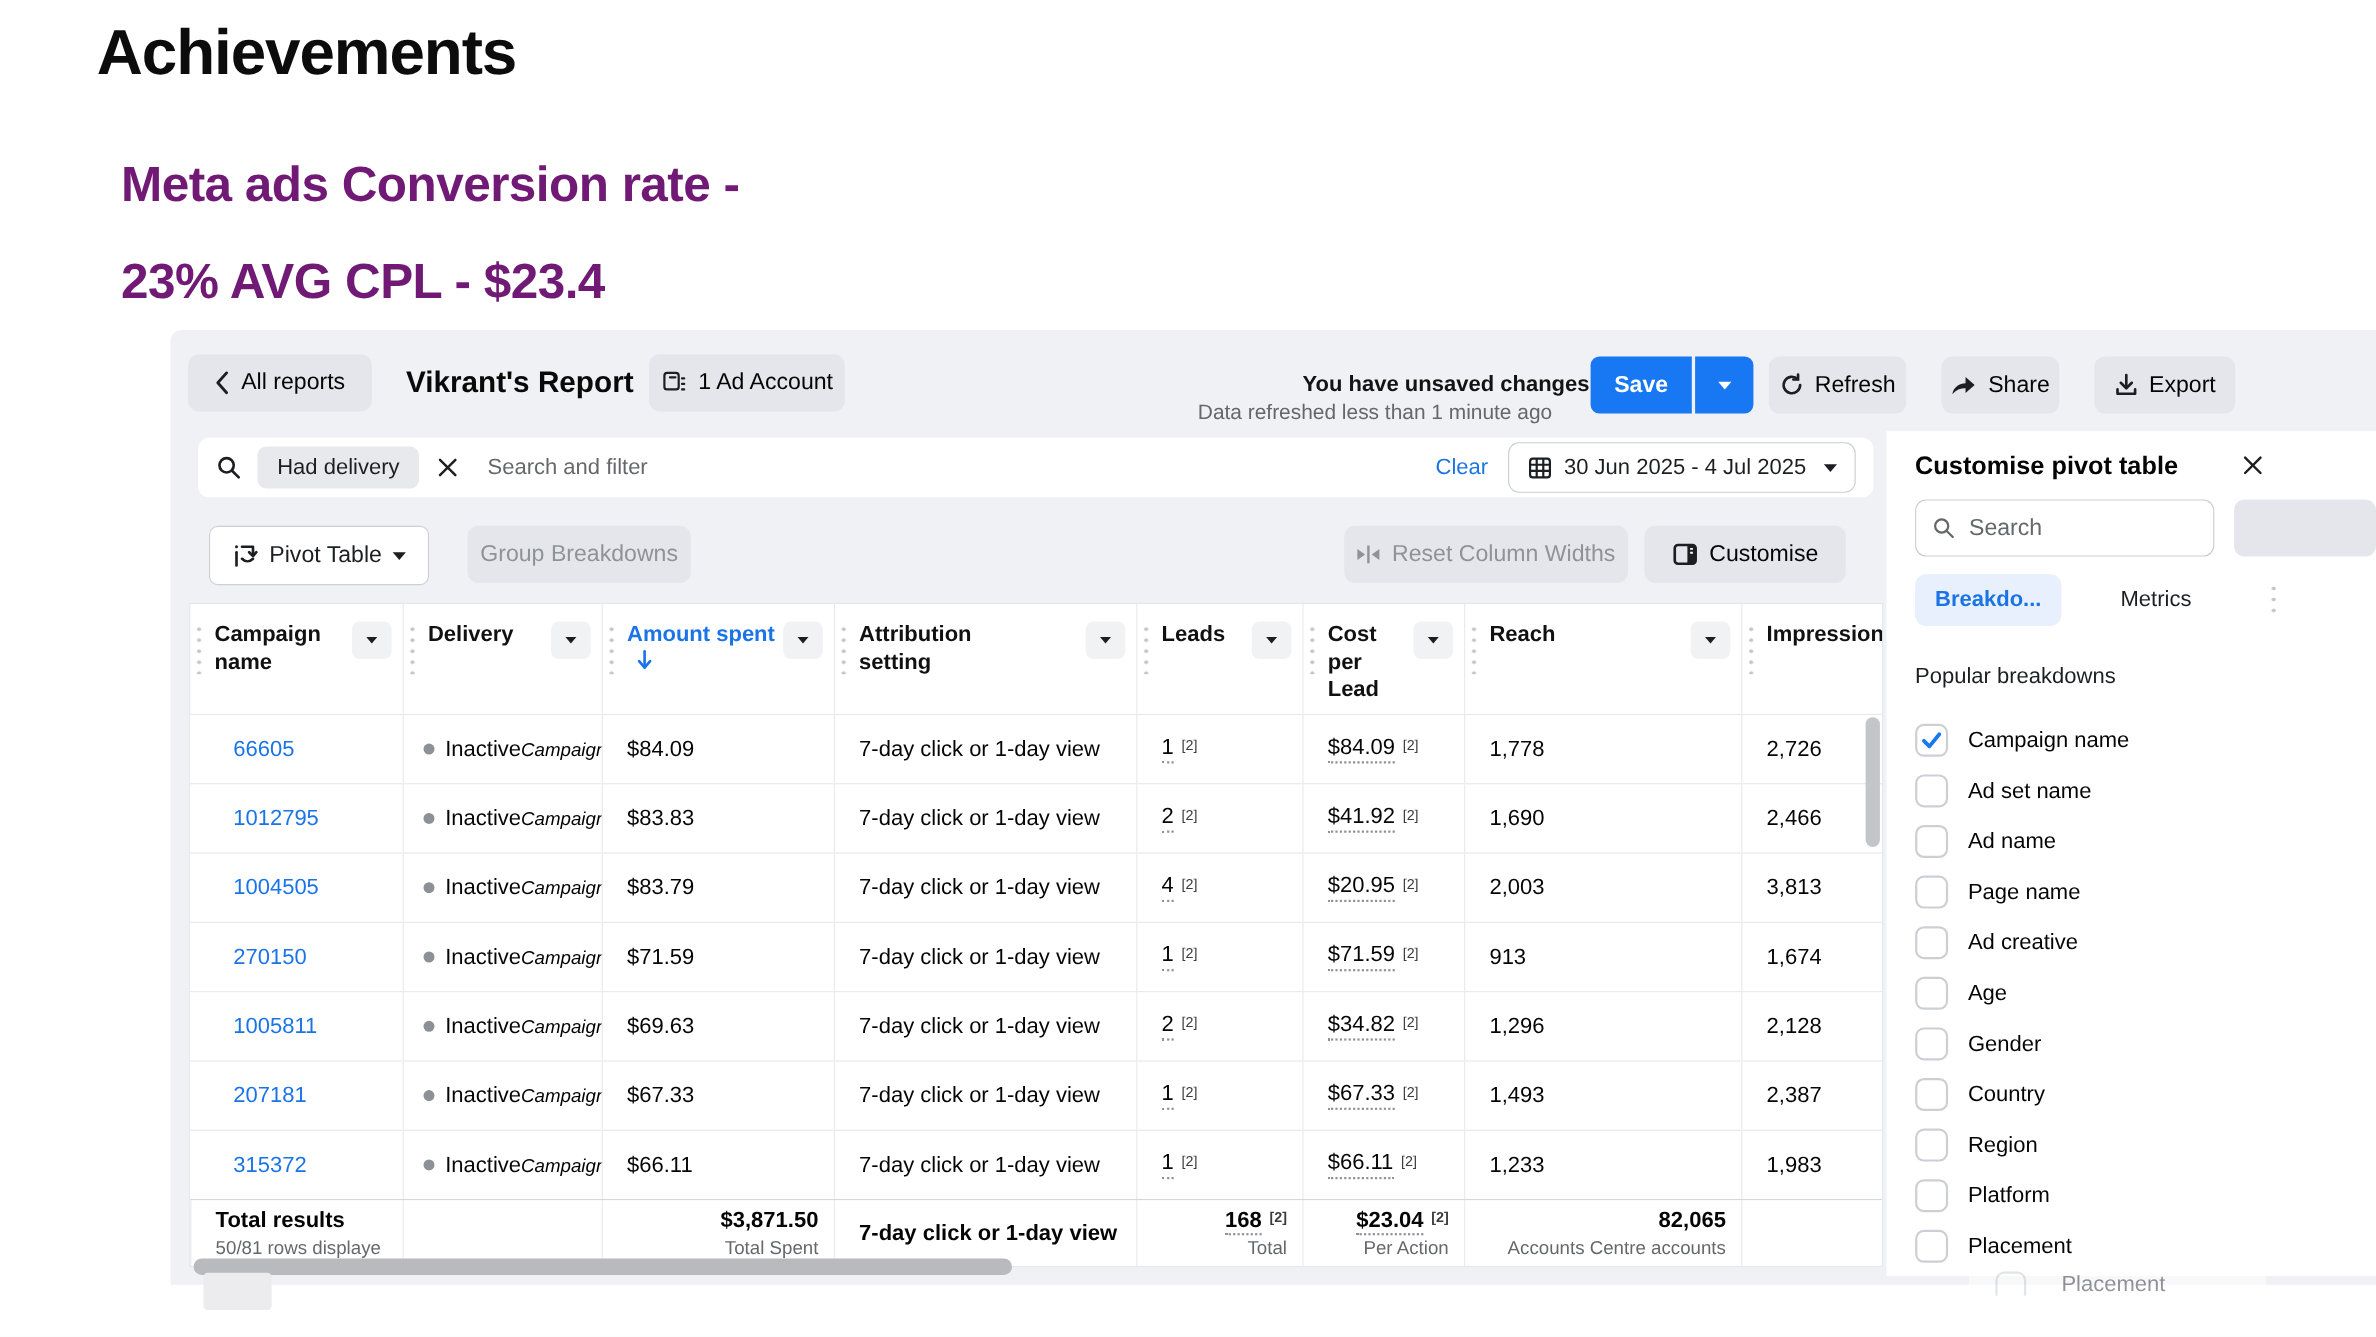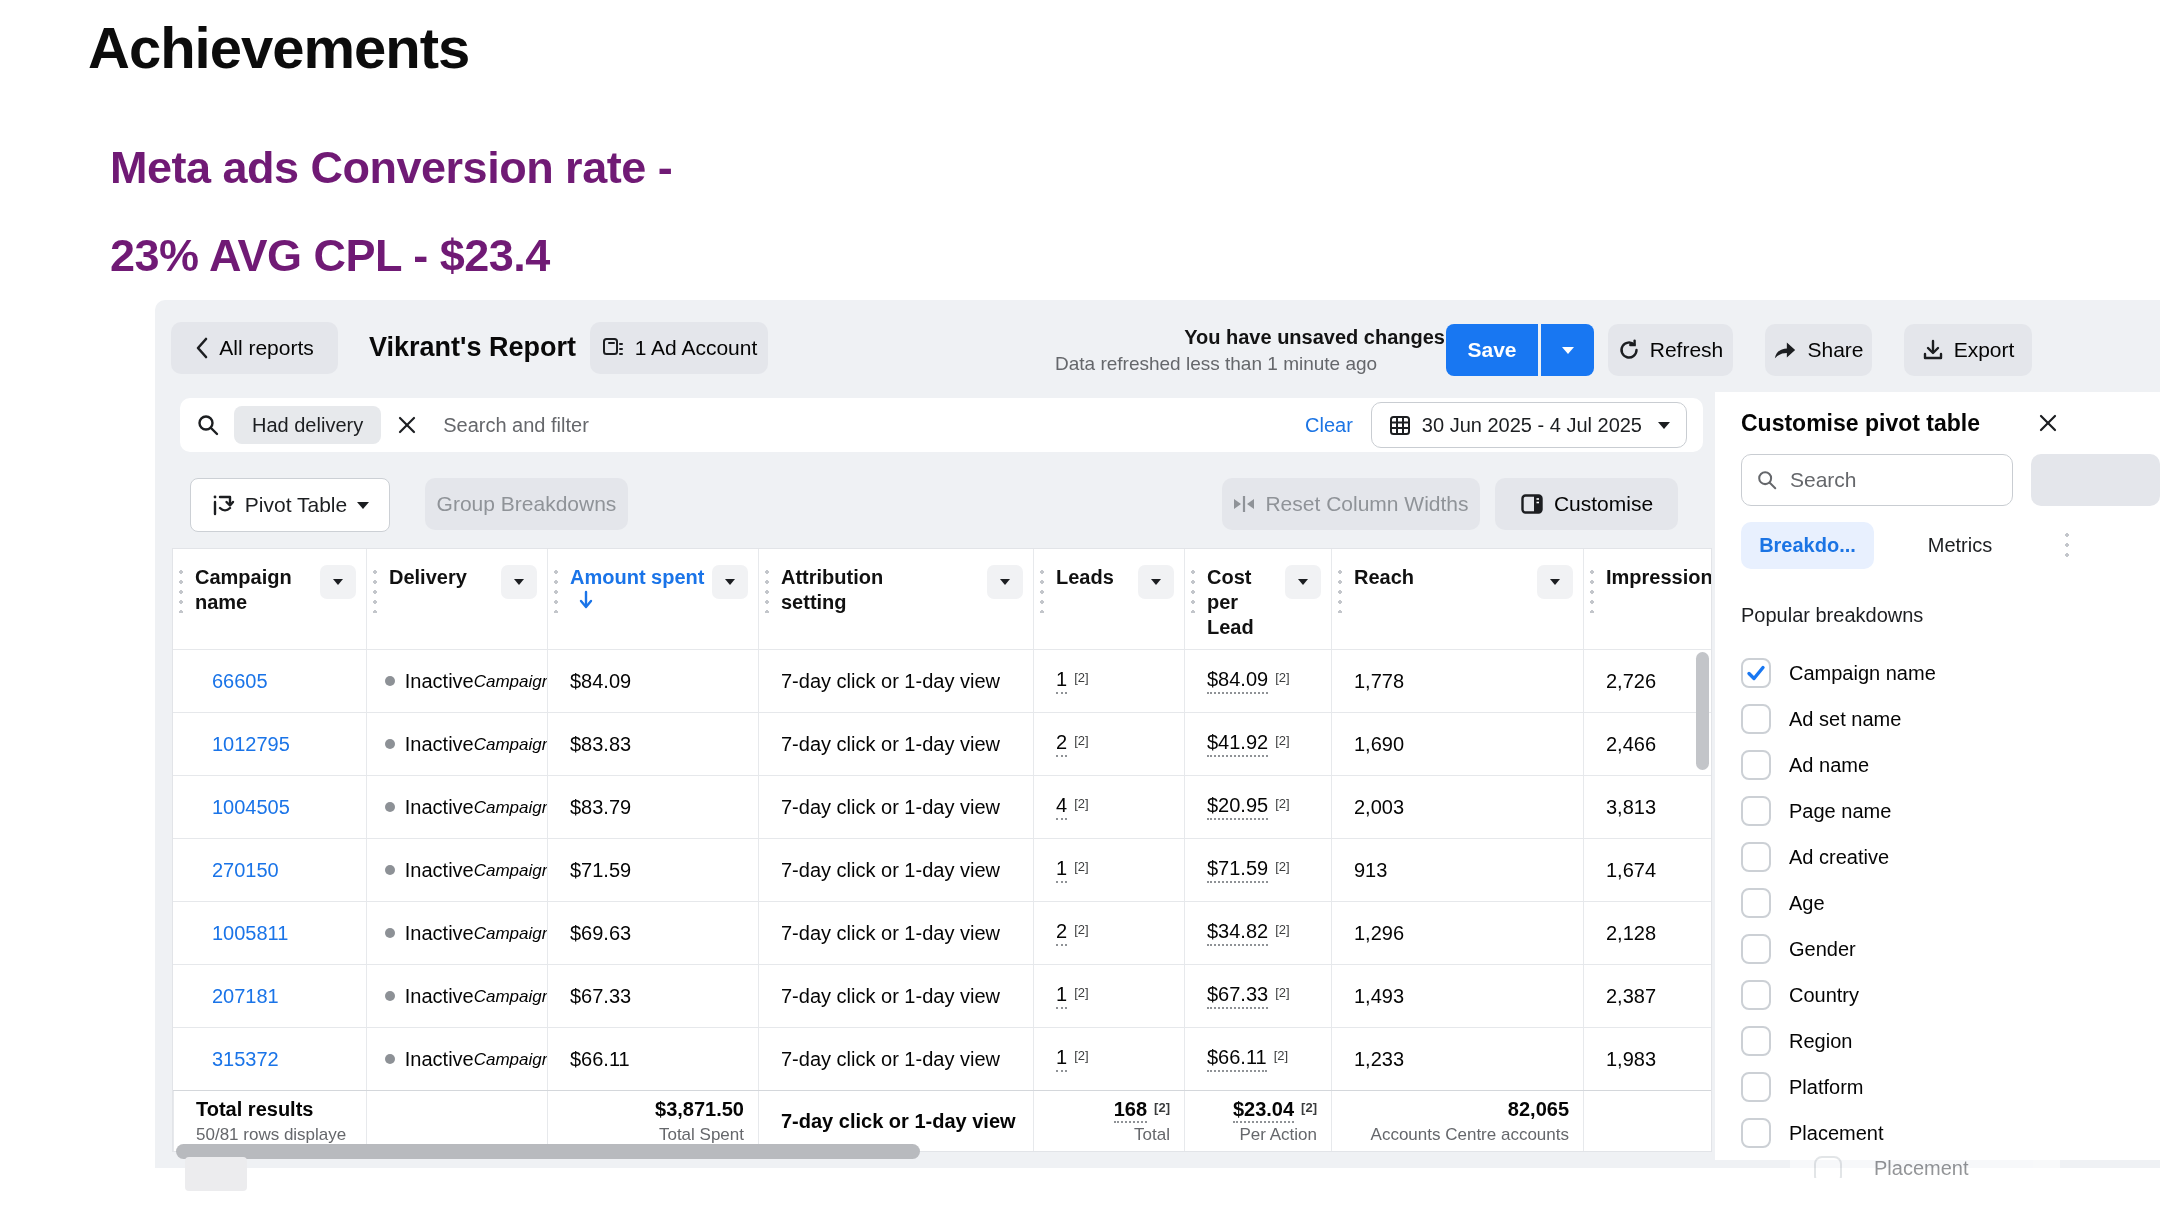--- a/index.html
+++ b/index.html
@@ -13,22 +13,22 @@
   .app{left:155px;top:300px;width:2005px;height:868px;background:#eff1f4;border-radius:10px 0 0 0;}
   .gbtn{display:flex;align-items:center;justify-content:center;gap:10px;background:#e4e6eb;
         border-radius:10px;font-size:21px;color:#050505;cursor:pointer;}
   .gbtn.disabled{color:#8f9398;}
   .bluebtn{display:flex;align-items:center;justify-content:center;background:#1877f2;color:#fff;
         font-size:21px;font-weight:bold;cursor:pointer;}
   .icon{display:inline-flex;align-items:center;justify-content:center;}
   .caret{width:0;height:0;border-left:6px solid transparent;border-right:6px solid transparent;
          border-top:7px solid currentColor;display:inline-block;}
   .report-title{font-size:27px;font-weight:bold;color:#090909;}
-  .unsaved1{font-size:20px;font-weight:bold;color:#131313;text-align:right;}
-  .unsaved2{font-size:19px;color:#65676b;text-align:left;margin-top:4px;}
+  .unsaved1{font-size:20px;font-weight:bold;color:#131313;text-align:right;margin-top:12px;}
+  .unsaved2{font-size:19px;color:#65676b;text-align:center;margin-top:4px;}
   
   .filterbar{left:25px;top:98px;width:1523px;height:54px;background:#fff;border-radius:10px;
              display:flex;align-items:center;padding:0 16px;box-sizing:border-box;}
   .chip{display:flex;align-items:center;background:#e7e9ec;border-radius:8px;height:38px;
         padding:0 18px;font-size:20px;color:#1c1e21;margin-left:14px;}
   .placeholder{color:#65676b;font-size:20px;margin-left:26px;}
   .clearlink{color:#1b74e4;font-size:20px;margin-left:auto;cursor:pointer;}
   .datebtn{display:flex;align-items:center;gap:10px;border:1.5px solid #c9cdd2;border-radius:10px;
            height:44px;padding:0 16px;margin-left:18px;font-size:20px;color:#1c1e21;background:#fff;}
   

